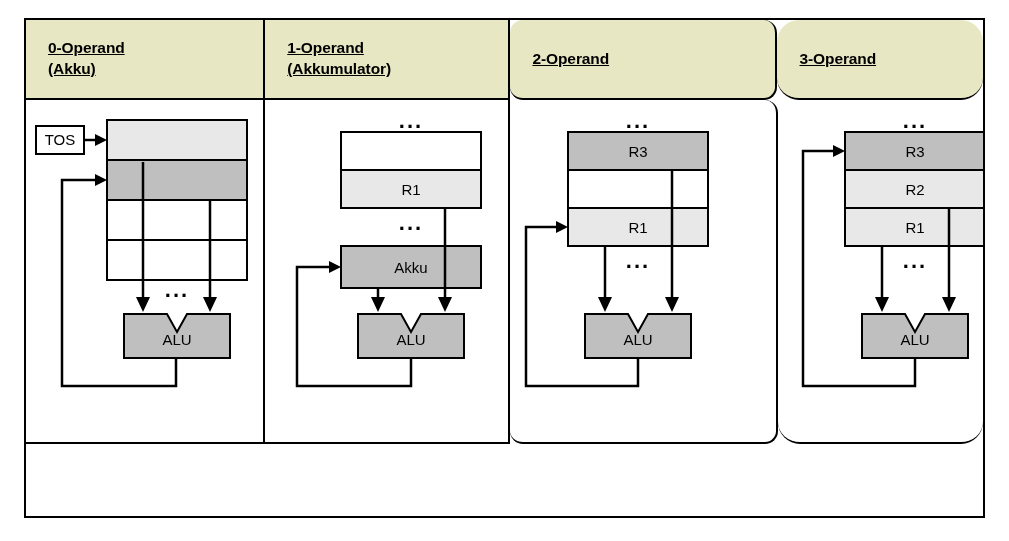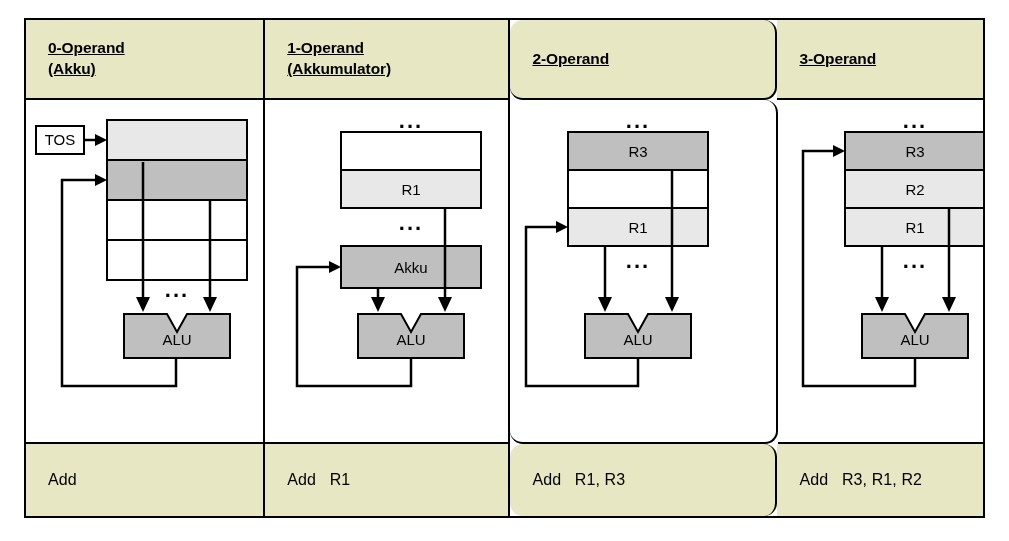--- a/index.html
+++ b/index.html
@@ -27,21 +27,21 @@
   .cell{
     box-sizing:border-box;
     border-right:2px solid #000;
     position:relative;
   }
   .cell:last-child{border-right:none;}
 
   .c0{width:241px;}
   .c1{width:247px;}
   .c2{width:269px;border-radius:13px;}
-  .c3{width:207px;}
+  .c3{width:207px;border-radius:22px;}
 
   .hdr{
     background:#e8e7c3;
     border-bottom:2px solid #000;
     display:flex;
     align-items:center;
     padding-left:22px;
     font-weight:bold;
     font-size:15.5px;
     color:#000;
@@ -243,29 +243,15 @@
             <polygon points="171,212 164,197 178,197" fill="#000"></polygon>
 
             <path d="M 84 214 L 127 214 L 137 232 L 147 214 L 190 214 L 190 258 L 84 258 Z" fill="#bfbfbf" stroke="#000" stroke-width="2"></path>
             <text x="137" y="245" text-anchor="middle" class="lbl">ALU</text>
           </svg>
         </div>
       </div>
 
     </div>
 
-    <div class="row row-footer">
-      <div class="cell c0 ftr">
-        <span>Add</span>
-      </div>
-      <div class="cell c1 ftr">
-        <span>Add   R1</span>
-      </div>
-      <div class="cell c2 ftr">
-        <span>Add   R1, R3</span>
-      </div>
-      <div class="cell c3 ftr">
-        <span>Add   R3, R1, R2</span>
-      </div>
-    </div>
 
   </div>
 </div>
 
 </body></html>

